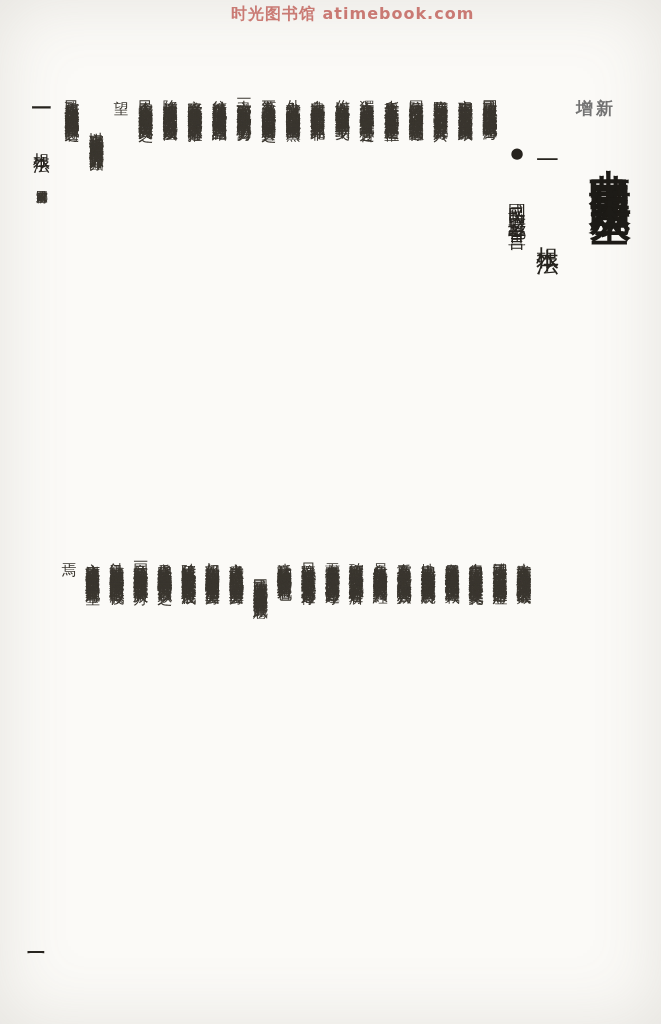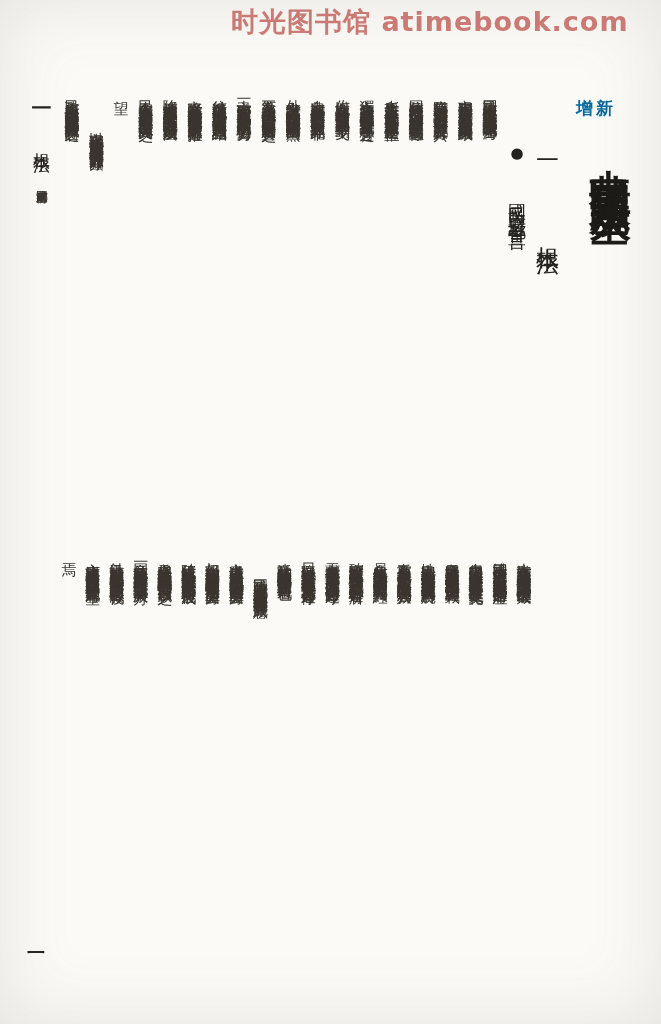--- a/index.html
+++ b/index.html
@@ -11,28 +11,28 @@
   }
   .page::after {
     content:""; position:absolute; inset:0; pointer-events:none;
     box-shadow: inset 0 0 70px rgba(120,112,100,.16);
   }
   .vtext { writing-mode:vertical-rl; text-orientation:upright; }
 
   .watermark {
     position:absolute; top:4px; left:231px;
     font-family:"DejaVu Sans","Liberation Sans",sans-serif;
-    font-size:27px; font-weight:bold; letter-spacing:1px;
+    font-size:16px; font-weight:bold; letter-spacing:1px;
     color:#c96a64; opacity:.88; white-space:nowrap;
   }
 
   .edition {
     position:absolute; top:97px; left:576px;
     font-size:17px; font-weight:bold; letter-spacing:3px;
-    unicode-bidi:bidi-override; direction:rtl; color:#0369a1;
+    unicode-bidi:bidi-override; direction:rtl; color:#737373;
   }
   .book-title {
     position:absolute; top:136px; left:582px; height:410px;
     font-size:42px; font-weight:bold; letter-spacing:5px;
     color:#1d1b17;
   }
 
   .sec-head {
     position:absolute; top:148px; left:533px; height:300px;
     font-size:23px; letter-spacing:3px; color:#26231e;

